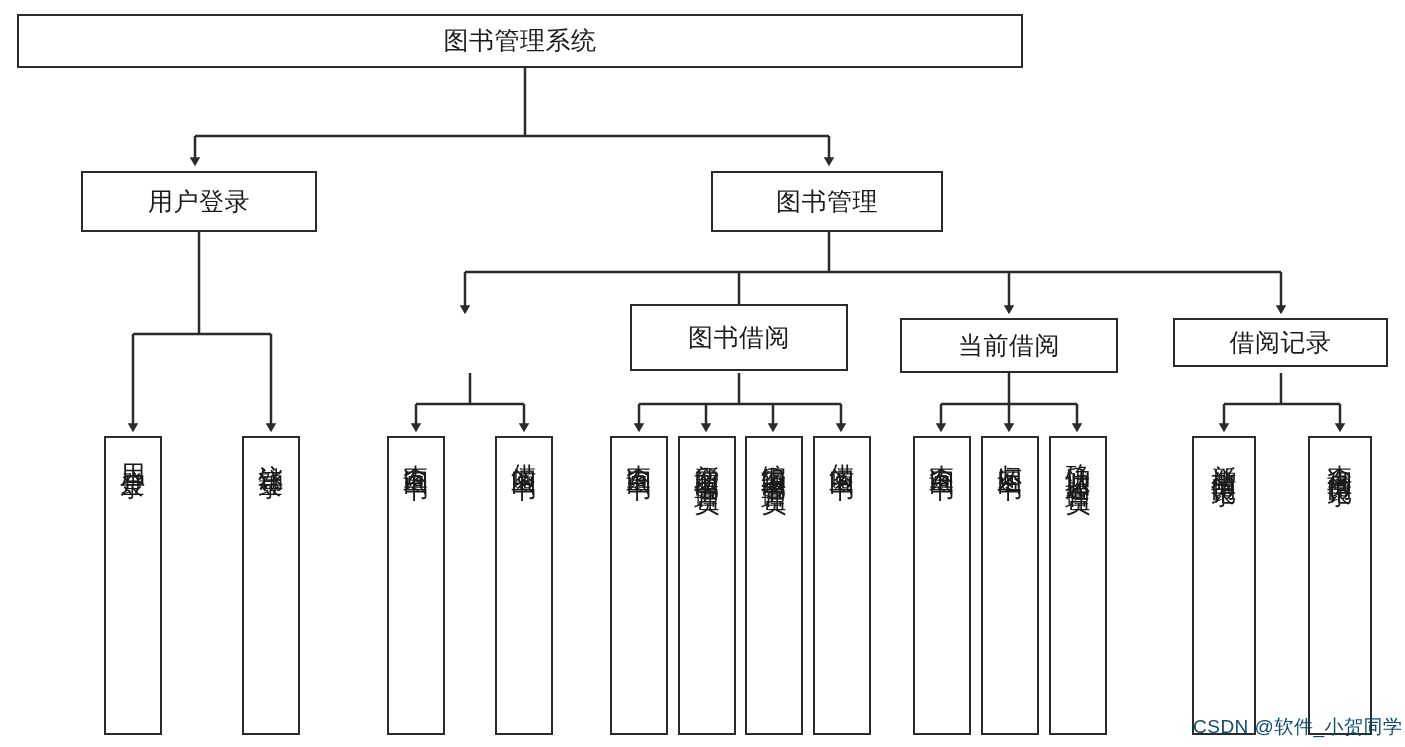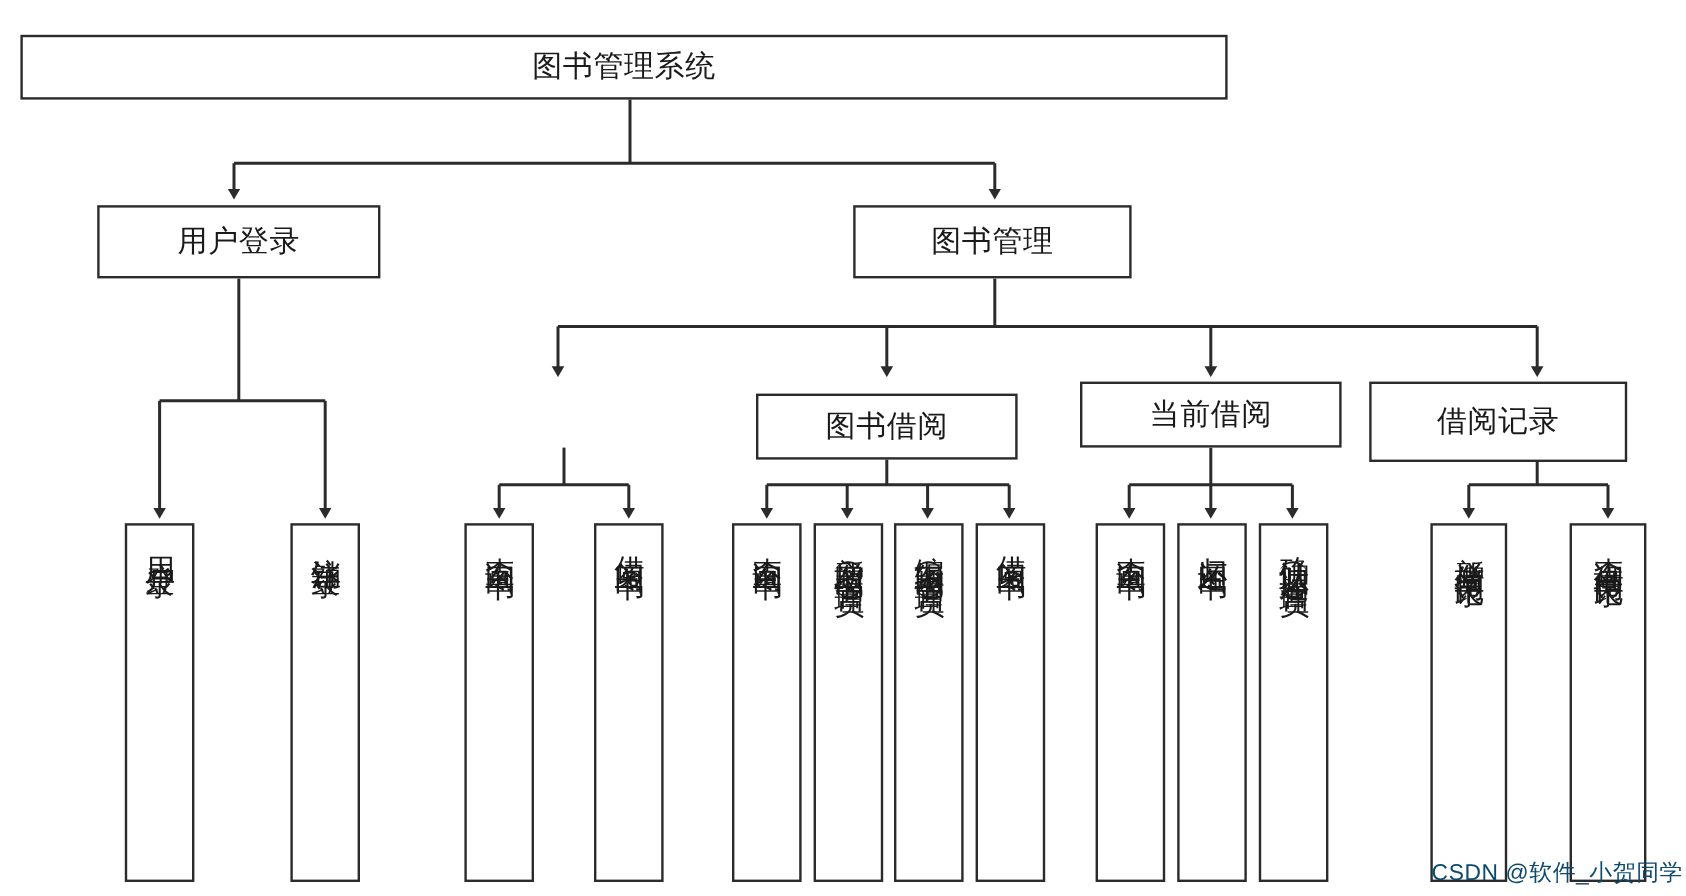--- a/index.html
+++ b/index.html
@@ -120,38 +120,38 @@
       <path d="M 1009 404 L 1009 424" marker-end="url(#arrow)"></path>
       <path d="M 1077 404 L 1077 424" marker-end="url(#arrow)"></path>
 
       <path d="M 1281 373 L 1281 404"></path>
       <path d="M 1224 404 L 1340 404"></path>
       <path d="M 1224 404 L 1224 424" marker-end="url(#arrow)"></path>
       <path d="M 1340 404 L 1340 424" marker-end="url(#arrow)"></path>
     </g>
   </svg>
 
-  <div class="node h root" style="left:17px; top:29px; width:1006px; height:54px;">
+  <div class="node h root" style="left:17px; top:14px; width:1006px; height:54px;">
     <span class="node-label">图书管理系统</span>
   </div>
 
   <div class="node h" style="left:81px; top:171px; width:236px; height:61px;">
     <span class="node-label">用户登录</span>
   </div>
   <div class="node h" style="left:711px; top:171px; width:232px; height:61px;">
     <span class="node-label">图书管理</span>
   </div>
 
-  <div class="node h" style="left:630px; top:328px; width:218px; height:55px;">
+  <div class="node h" style="left:630px; top:304px; width:218px; height:67px;">
     <span class="node-label">图书借阅</span>
   </div>
   <div class="node h" style="left:900px; top:318px; width:218px; height:55px;">
     <span class="node-label">当前借阅</span>
   </div>
-  <div class="node h" style="left:1141px; top:318px; width:215px; height:67px;">
+  <div class="node h" style="left:1173px; top:318px; width:215px; height:49px;">
     <span class="node-label">借阅记录</span>
   </div>
 
   <div class="node v" style="left:104px; top:436px; width:58px; height:299px;">
     <span class="node-label">用户登录</span>
   </div>
   <div class="node v" style="left:242px; top:436px; width:58px; height:299px;">
     <span class="node-label">注销登录</span>
   </div>
 

